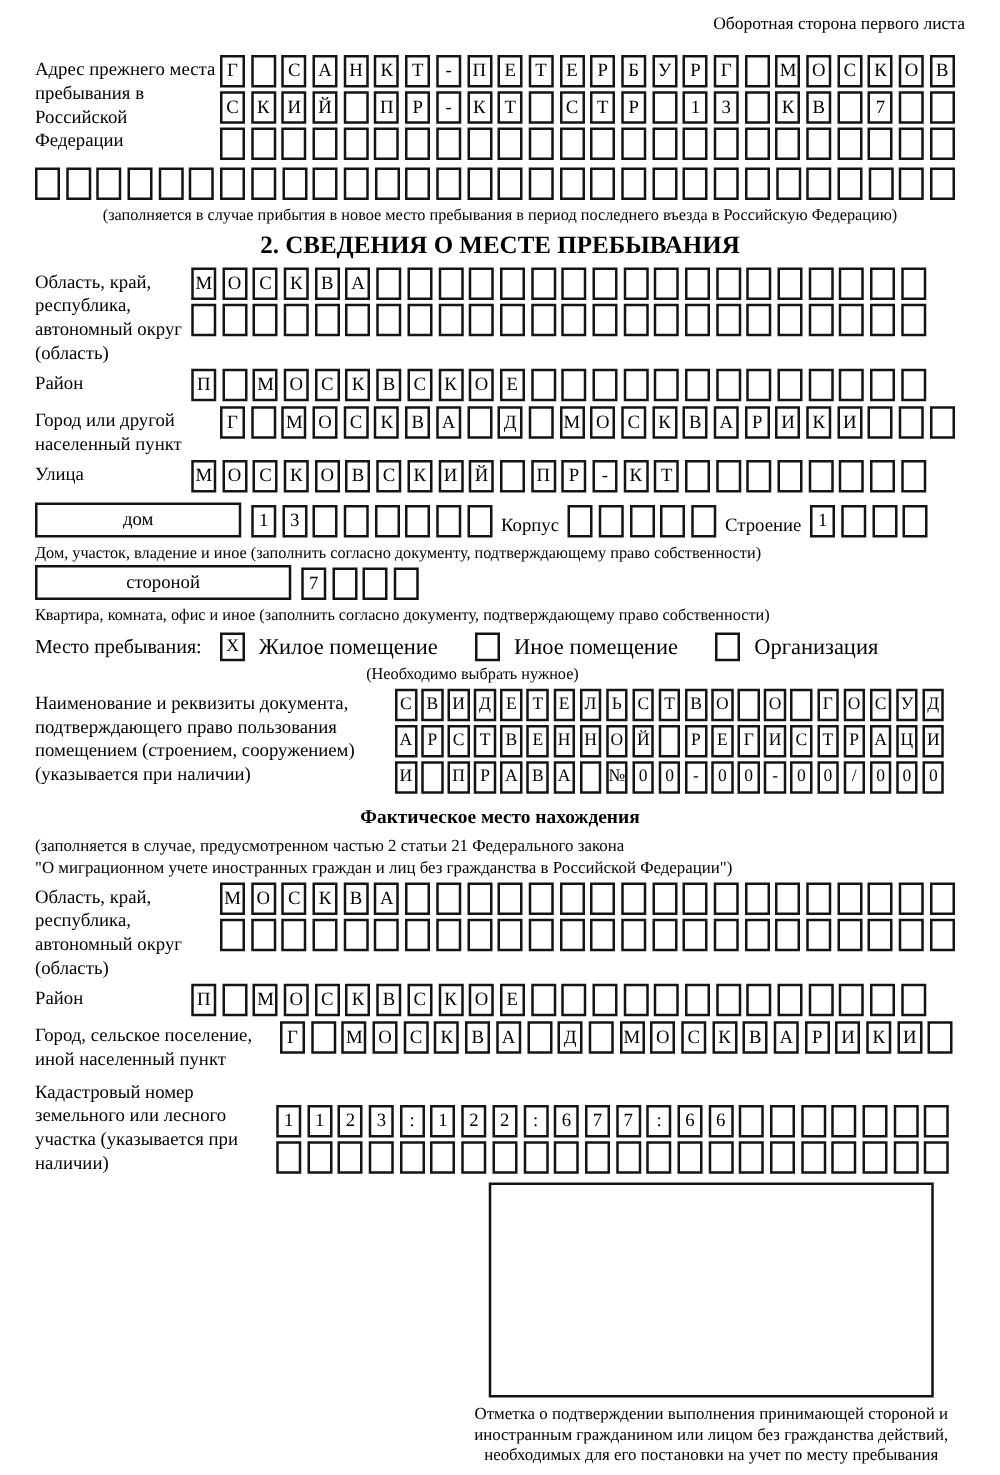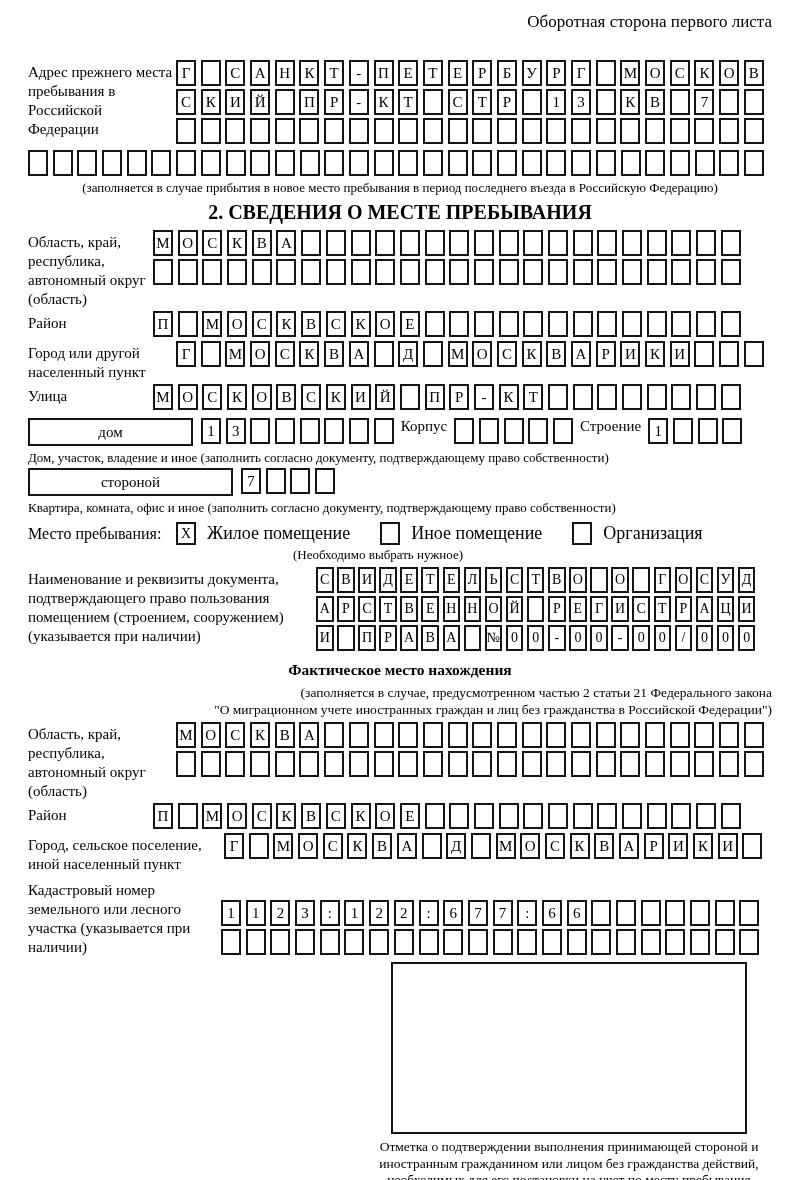--- a/index.html
+++ b/index.html
@@ -1,20 +1,20 @@
 <!DOCTYPE html>
 <html><head>
 <meta charset="utf-8">
 <style>
   * { margin:0; padding:0; box-sizing:border-box; }
   html,body { background:#ffffff; }
   body { width:800px; font-family:"Liberation Serif", serif; color:#000; }
   .page { width:800px; height:1180px; padding:12px 28px 10px 28px; overflow:hidden; background:#fff; }
 
-  .header-note { text-align:right; font-size:17px; margin-bottom:28px; }
+  .header-note { text-align:right; font-size:14px; margin-bottom:16px; }
 
   .field { display:flex; align-items:flex-start; }
   .flabel { font-size:15px; line-height:19px; padding-top:3px; flex:none; }
   .w125 { width:125px; } .w148 { width:148px; } .w196 { width:196px; }
   .w193 { width:193px; } .w288 { width:288px; }
   .rows { flex:none; }
   .rows .boxrow { margin-bottom:3px; }
 
   .boxrow { display:flex; gap:4.7px; flex:none; }
   .cell {
@@ -29,36 +29,36 @@
   .caption { font-size:13px; margin-top:4px; }
   .center { text-align:center; }
   .sec-title { text-align:center; font-weight:bold; font-size:20px; margin-top:5px; margin-bottom:6px; }
 
   .mt2{margin-top:2px;} .mt4{margin-top:4px;} .mt8{margin-top:8px;}
 
   .widebox {
     border:2px solid #141414; height:28px; display:flex; align-items:center;
     justify-content:center; font-size:15px; flex:none; background:#fff;
   }
-  .inline-row { display:flex; align-items:flex-start;font-family:Liberation Serif, serif; }
+  .inline-row { display:flex; align-items:flex-end;font-family:Liberation Serif, serif; }
   .inline-row .boxrow { margin:0; }
   .inline-lbl { font-size:15px; padding:0 7px; flex:none; }
 
   .stay-row { display:flex; align-items:center; margin-top:6px; }
   .stay-row .lead { font-size:16px; width:148px; flex:none; }
   .stay-opt { display:flex; align-items:center; margin-right:30px; }
   .checkbox {
     width:20px; height:23px; border:2px solid #141414; margin-right:11px;
     display:flex; align-items:center; justify-content:center; font-size:14px; flex:none;
   }
   .stay-opt .olabel { font-size:18px; }
   .choose-note { width:500px; margin-left:100px; text-align:center; font-size:13px; margin-top:2px; }
 
   .fact-title { text-align:center; font-weight:bold; font-size:15.5px; margin-top:7px; }
-  .fact-note { text-align:right; font-size:13.5px; line-height:17px; }
+  .fact-note { text-align:left; font-size:13.5px; line-height:17px; }
   .fact-note.first { margin-top:5px; }
 
   .cad-rows { padding-top:22px; }
 
   .bottom-wrap { width:390px; margin-left:auto; margin-right:8px; margin-top:4px; }
   .stamp-box { width:356px; height:172px; border:2px solid #141414; margin:0 auto; background:#fff; }
   .confirm-note { text-align:center; font-size:13.5px; line-height:16.5px; margin-top:5px; }
 </style>
 </head>
 <body>

